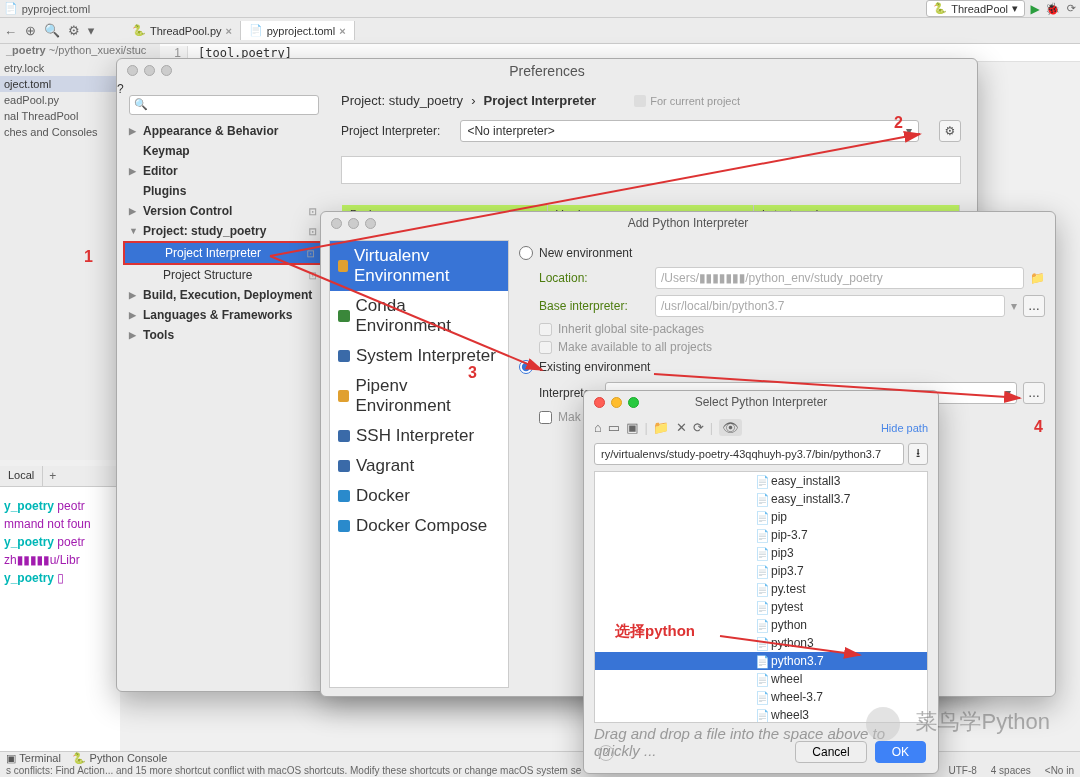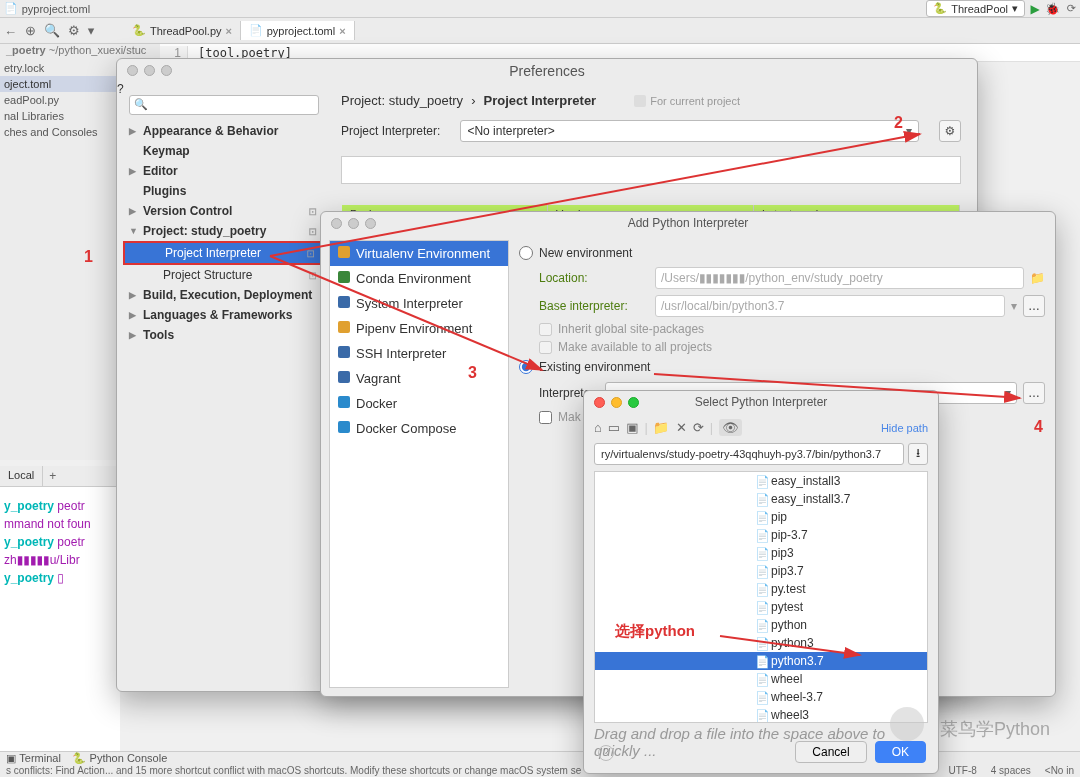--- a/index.html
+++ b/index.html
@@ -75,21 +75,21 @@
 .pkg-table .header div { flex: 1; padding: 3px 8px; border-right: 1px solid #ccc; }
 
 .pref-footer { position: absolute; bottom: 6px; right: 10px; display: flex; gap: 8px; }
 .pref-footer button { padding: 4px 18px; border-radius: 4px; border: 1px solid #bbb; font-size: 12px; }
 .pref-footer .ok { background: #3e82f7; color: #fff; border-color: #3e82f7; }
 
 
 .add-interp { position: absolute; top: 211px; left: 320px; width: 736px; height: 486px; background: #ececec; border: 1px solid #aaa; border-radius: 6px; box-shadow: 0 10px 30px rgba(0,0,0,0.3); }
 .add-interp .title { position: absolute; top: 4px; left: 0; right: 0; text-align: center; font-size: 12px; color: #555; }
 .ai-left { position: absolute; top: 28px; left: 8px; width: 180px; bottom: 8px; background: #fff; border: 1px solid #ccc; }
-.ai-left .item { padding: 5px 8px; font-size: 13px; display: flex; gap: 6px; }
+.ai-left .item { padding: 5px 8px; font-size: 17px; display: flex; align-items: center; gap: 6px; }
 .ai-left .item.selected { background: #3874d6; color: #fff; }
 .ai-left .item .ico { width:12px;height:12px;border-radius:2px;}
 .ai-right { position: absolute; top: 30px; left: 198px; right: 10px; font-size: 12px; }
 .ai-right .radio-row { display: flex; align-items: center; gap: 6px; padding: 4px 0; }
 .ai-right .radio-row input[type=radio] { width: 14px; height: 14px; }
 .ai-right .form-row { display: flex; align-items: center; padding: 3px 0; gap: 6px; margin-left: 20px; }
 .ai-right .form-row label { width: 110px; color: #4d7c0f; }
 .ai-right .form-row input[type=text] { flex: 1; border: 1px solid #ccc; border-radius: 3px; padding: 3px 5px; font-size: 12px; background:#fff;}
 .ai-right .form-row.disabled input { color: #aaa; }
 .ai-right .checkbox-row { display: flex; align-items: center; gap: 6px; padding: 2px 0 2px 20px; color: #999; font-size: 12px; }
@@ -119,21 +119,21 @@
 .si-footer .ok { background: #3e82f7; color: #fff; border-color: #3e82f7; }
 .si-help{position:absolute;bottom:12px;left:14px;width:16px;height:16px;border:1px solid #bbb;border-radius:50%;color:#888;text-align:center;font-size:10px;line-height:14px;}
 
 
 .annot { position: absolute; color: #d33; font-size: 16px; font-weight: bold; z-index: 999; }
 
 
 svg.overlay { position: absolute; top: 0; left: 0; width: 1080px; height: 777px; pointer-events: none; z-index: 900; }
 
 
-.watermark { position: absolute; bottom: 36px; right: 30px; font-size: 18px; color: rgba(100,100,100,0.5); z-index: 1000; display:flex;align-items:flex-end;gap:16px;}
+.watermark { position: absolute; bottom: 36px; right: 30px; font-size: 22px; color: rgba(100,100,100,0.5); z-index: 1000; display:flex;align-items:flex-start;gap:16px;}
 .watermark .circ{width:34px;height:34px;border-radius:50%;background:rgba(200,200,200,0.5);}
 </style>
 </head>
 <body>
 
 <div class="ide-top">
   <span>📄</span>
   <span class="title">pyproject.toml</span>
   <div class="right">
     <span class="config">
@@ -174,21 +174,21 @@
 </div>
 <div class="editor-strip">
   <div class="gutter">1</div>
   <div class="code">[tool.poetry]</div>
 </div>
 
 <div class="sidebar" id="sidebar">
     <div class="item">etry.lock</div>
     <div class="item selected">oject.toml</div>
     <div class="item">eadPool.py</div>
-    <div class="item">nal Libraries</div>
+    <div class="item">nal ThreadPool</div>
     <div class="item">ches and Consoles</div>
   </div>
 
 <div class="terminal-area">
   <div class="terminal-tabs">
     <div class="ttab">Local</div>
     <div class="plus">+</div>
   </div>
   <div class="terminal-body" id="termbody"><div><span class="tc-cyan">y_poetry</span><span class="tc-black"> peotr</span></div><div><span class="tc-black">mmand not foun</span></div><div><span class="tc-cyan">y_poetry</span><span class="tc-black"> poetr</span></div><div><span class="tc-black">zh▮▮▮▮▮u/Libr</span></div><div><span class="tc-cyan">y_poetry</span><span class="tc-black"> ▯</span></div></div>
 </div>

